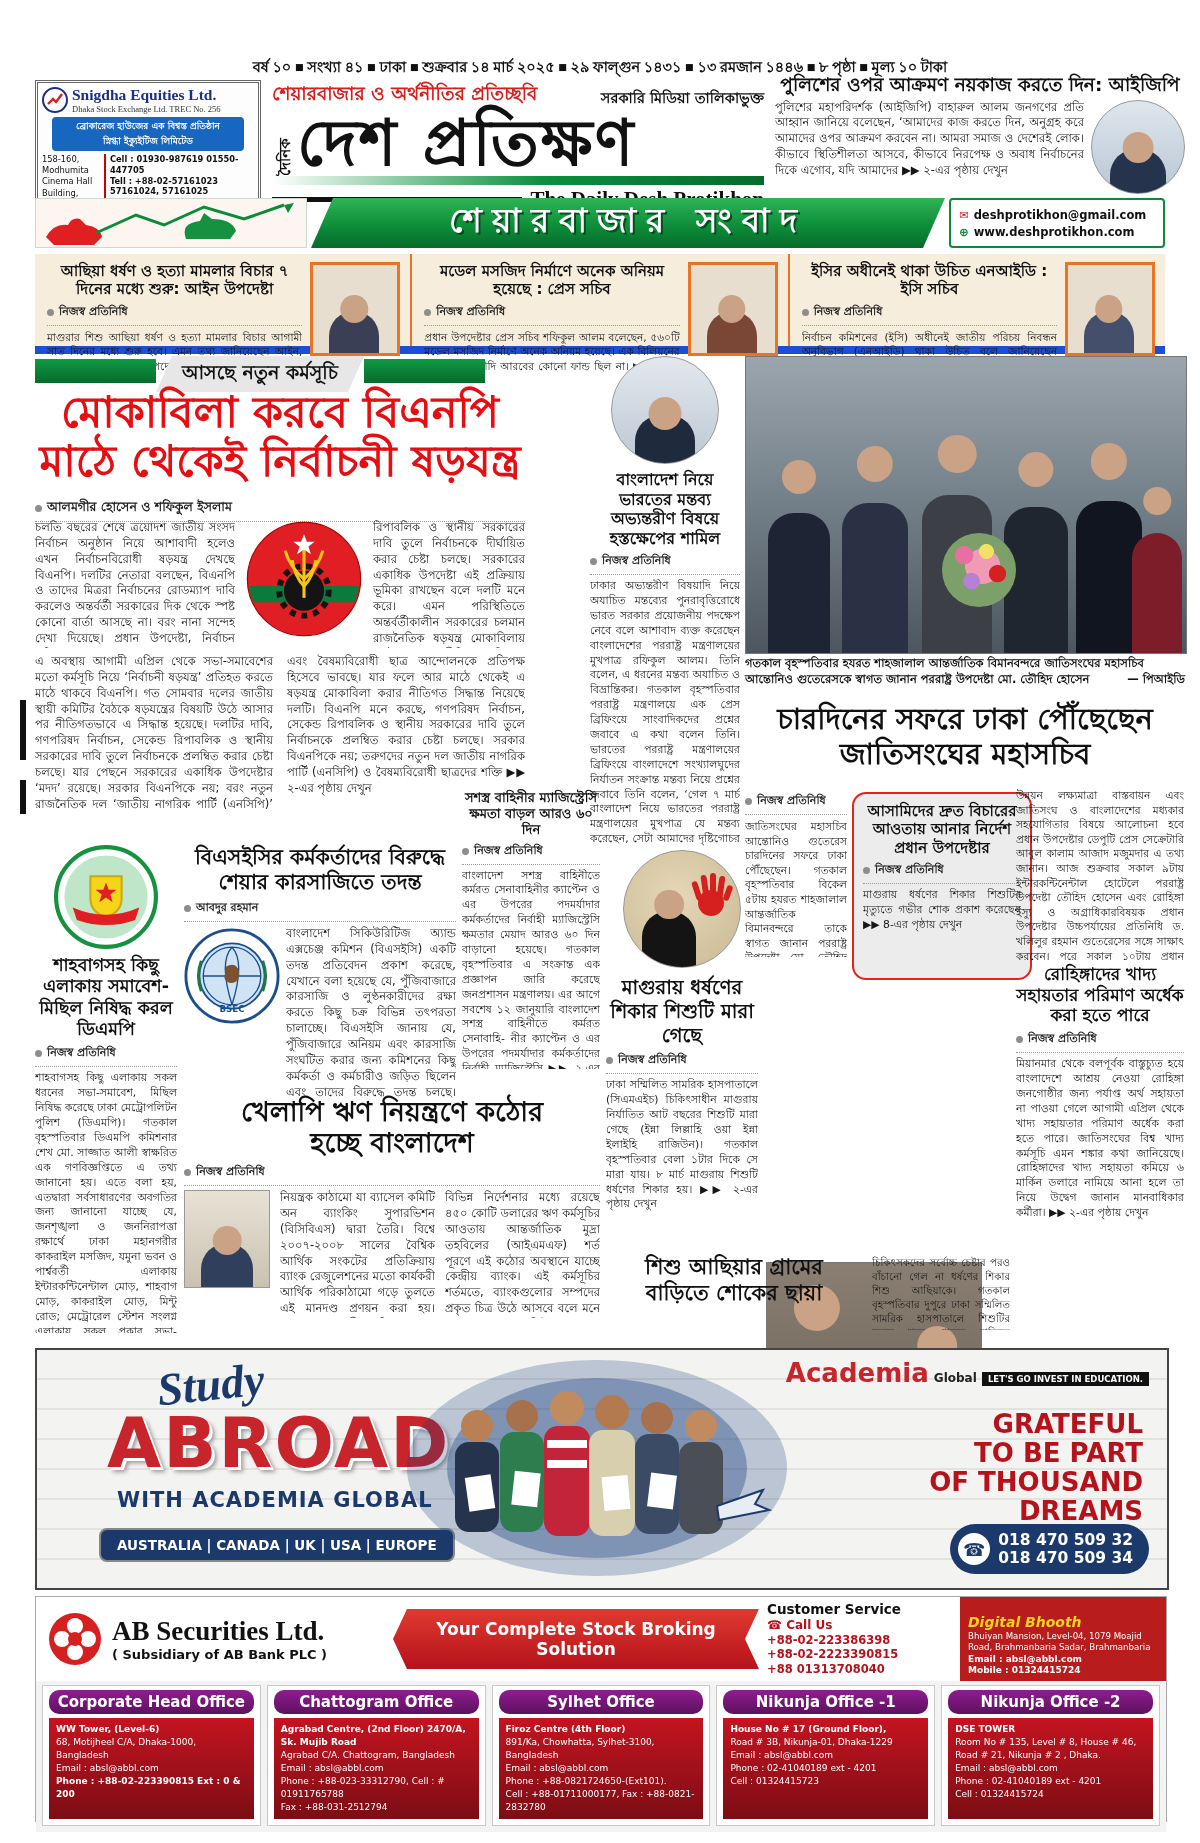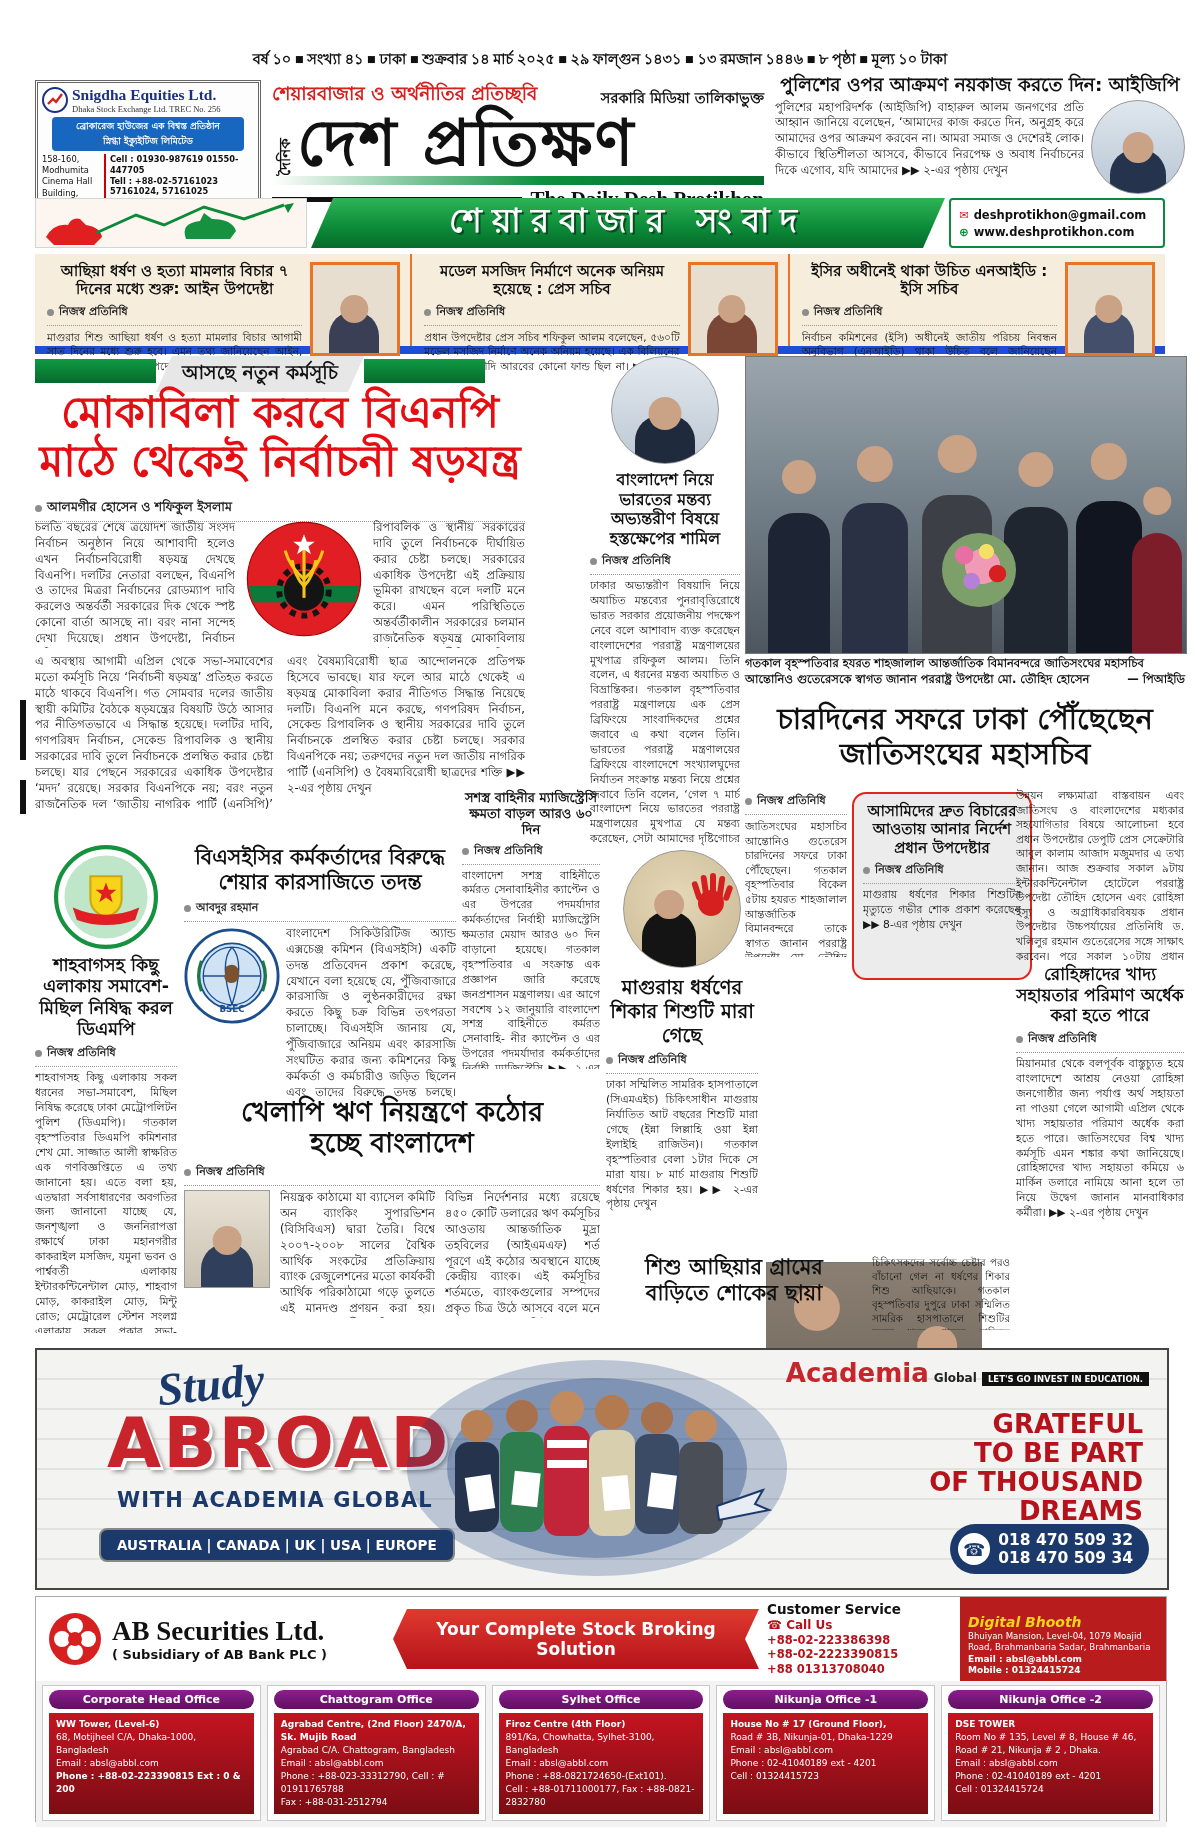--- a/index.html
+++ b/index.html
@@ -28,34 +28,34 @@
   .strip-art{flex:1;padding:8px 10px 6px 12px;display:flex;gap:8px;}
   .strip-art + .strip-art{border-left:2px solid #e87425;}
   .strip-photo{flex:0 0 84px;height:88px;border:3px solid #e87425;background:#e8ded0;}
   
   .kick-side{flex:1;background:linear-gradient(180deg,#0f9a43,#056b2c);height:24px;margin-top:3px;}
   .kick-mid{background:#e7e7e7;padding:2px 26px;font-weight:800;font-size:19px;
             clip-path:polygon(16px 0,100% 0,calc(100% - 16px) 100%,0 100%);white-space:nowrap;}
   .redbox{border:2.5px solid #e2241b;border-radius:14px;background:#ececec;padding:8px 9px;}
   .officecard{flex:1;display:flex;flex-direction:column;border:1px solid #c9c9c9;background:#fff;}
   .officehead{background:linear-gradient(180deg,#8d1e8f,#5e1060);color:#fff;font-weight:700;
-              font-size:11px;text-align:center;border-radius:10px;margin:4px 6px;padding:3px 0;}
+              font-size:15px;text-align:center;border-radius:10px;margin:4px 6px;padding:3px 0;}
   .officebody{flex:1;background:linear-gradient(180deg,#c41420,#7c0d14);color:#fff;
               font-size:9px;line-height:1.45;padding:5px 7px;margin:0 6px 6px 6px;}
   .brick{background:
      repeating-linear-gradient(0deg,#f3f3f1 0 28px,#e2e2de 28px 30px),
      #f3f3f1;}
   .navy{color:#1b3a6b;}
 </style>
 </head>
 <body>
 
 <div class="page">
 
-  <div class="abs serif" style="left:0;top:48px;width:100%;text-align:center;font-size:14.5px;font-weight:700;">বর্ষ ১০ ■ সংখ্যা ৪১ ■ ঢাকা ■ শুক্রবার ১৪ মার্চ ২০২৫ ■ ২৯ ফাল্গুন ১৪৩১ ■ ১৩ রমজান ১৪৪৬ ■ ৮ পৃষ্ঠা ■ মূল্য ১০ টাকা</div>
+  <div class="abs serif" style="left:0;top:56px;width:100%;text-align:center;font-size:14.5px;font-weight:700;">বর্ষ ১০ ■ সংখ্যা ৪১ ■ ঢাকা ■ শুক্রবার ১৪ মার্চ ২০২৫ ■ ২৯ ফাল্গুন ১৪৩১ ■ ১৩ রমজান ১৪৪৬ ■ ৮ পৃষ্ঠা ■ মূল্য ১০ টাকা</div>
 
   <div class="abs" style="left:35px;top:80px;width:220px;height:116px;border:3px double #666;background:#fdfdfd;font-size:9px;">
     <div style="display:flex;align-items:center;gap:4px;padding:3px 4px 0 4px;">
       <svg width="26" height="26" viewBox="0 0 26 26">
         <circle cx="13" cy="13" r="12" fill="#fff" stroke="#1a2f86" stroke-width="2"></circle>
         <polyline points="6,17 11,12 14,15 20,7" stroke="#d6201f" stroke-width="2.4" fill="none"></polyline>
       </svg>
       <div>
         <div class="serif" style="font-size:15.5px;font-weight:700;color:#1a2f86;">Snigdha Equities Ltd.</div>
         <div class="serif" style="font-size:8.5px;color:#333;">Dhaka Stock Exchange Ltd. TREC No. 256</div>

